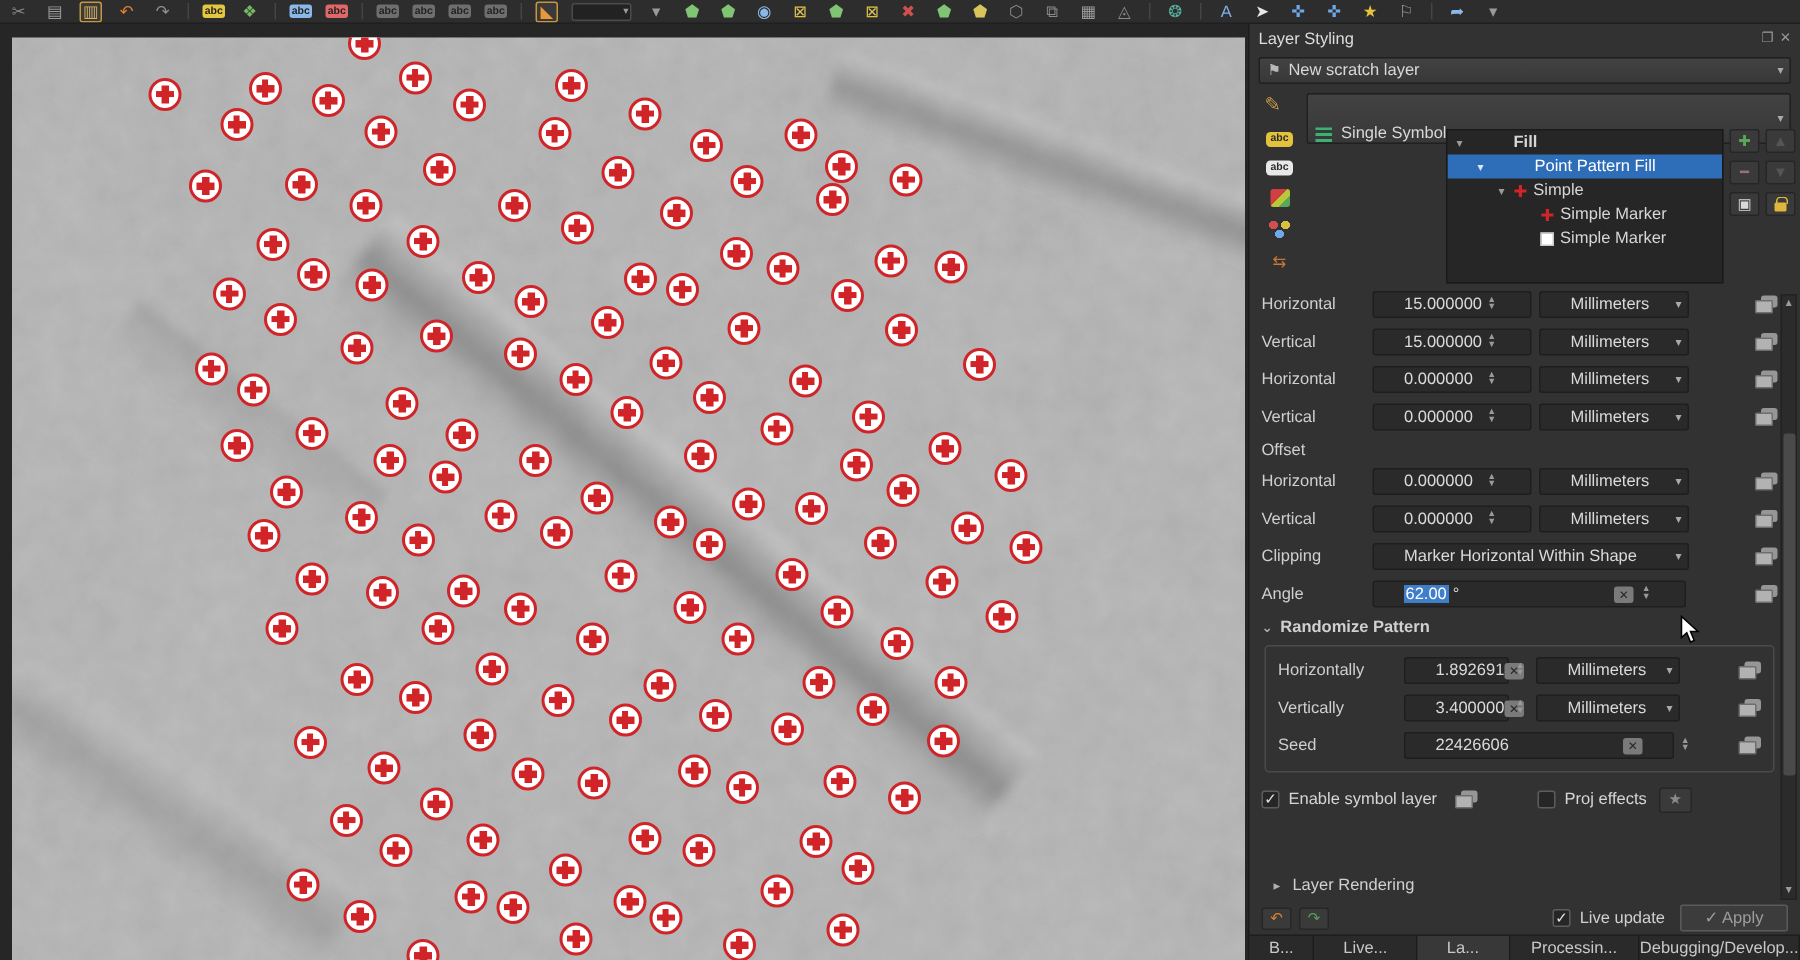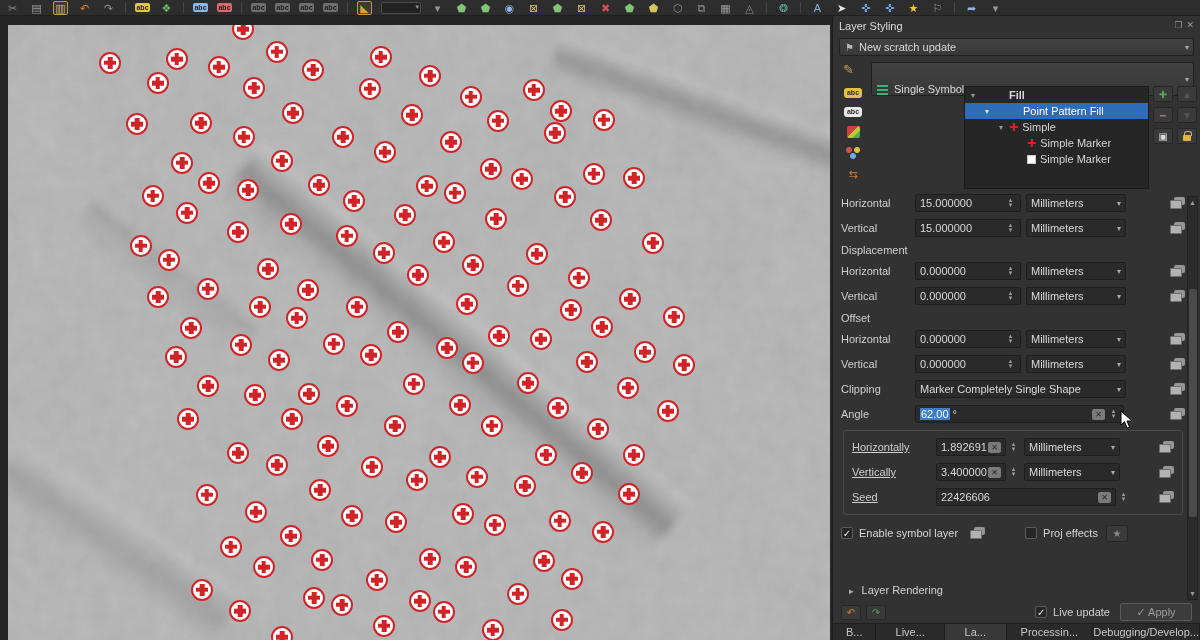--- a/index.html
+++ b/index.html
@@ -76,40 +76,40 @@
   .lock-ico { width:8px; height:6px; background:#e0b53c; border-radius:1px; position:relative; margin-top:4px; }
   .lock-ico::before { content:""; position:absolute; left:1px; top:-4px; width:6px; height:4px;
     border:1.5px solid #e0b53c; border-bottom:none; border-radius:3px 3px 0 0; }
 
   
   #settings { position:absolute; left:8px; top:178px; width:344px; }
   .srow { height:18px; margin-bottom:7px; display:flex; align-items:center; }
   .shead { height:13px; margin:2px 0 5px 0; color:#d0d0d0; }
   .lbl { width:74px; flex:0 0 auto; color:#cfcfcf; }
   .field { height:18px; background:#2a2a2a; border:1px solid #1e1e1e; border-radius:2px;
-    display:flex; align-items:center; padding:0 4px; color:#dadada; }
+    display:flex; align-items:center; padding:0 20px; color:#dadada; }
   .num { width:106px; flex:0 0 auto; }
   .spin { margin-left:auto; width:11px; display:flex; flex-direction:column; align-items:center;
     font-size:6px; line-height:5px; color:#9a9a9a; flex:0 0 auto; }
   .spin::before { content:"▲"; } .spin::after { content:"▼"; }
   .unit { width:100px; height:18px; margin-left:5px; flex:0 0 auto; }
   .dd { margin-left:auto; width:15px; height:12px; position:relative; flex:0 0 auto; }
   .dd::before { content:""; position:absolute; right:0; top:0; width:11px; height:8px;
     border-radius:2px; background:#969696; }
   .dd::after { content:""; position:absolute; left:0; bottom:0; width:10px; height:7px;
     border-radius:1px; background:#b2b2b2; border:1px solid #6e6e6e; }
   .clr { width:13px; height:11px; background:#7a7a7a; border-radius:2px; color:#262626;
     font-size:8px; line-height:11px; text-align:center; flex:0 0 auto; }
   .clr::before { content:"✕"; }
   .sel { background:#3f7ecb; color:#fff; padding:0 1px; }
   .wide { width:211px; flex:0 0 auto; }
   .chev { color:#b0b0b0; font-size:9px; margin-right:5px; }
 
   #rand-group { border:1px solid #4a4a4a; border-radius:3px; padding:7px 8px 1px 8px; margin:0 2px 9px 2px; }
-  #rand-group .lbl { width:84px;text-decoration:underline; }
+  #rand-group .lbl { width:84px; }
   #rand-group .num { width:70px; }
   #rand-group .unit { width:96px; }
 
   .cb { width:12px; height:12px; background:#262626; border:1px solid #5c5c5c; border-radius:2px;
     margin-right:6px; flex:0 0 auto; color:#e8e8e8; font-size:10px; line-height:11px; text-align:center; }
   .cb.on::before { content:"✓"; }
   .fx-btn { width:22px; height:17px; background:#3a3a3a; border:1px solid #262626; border-radius:2px;
     color:#8a8a8a; font-size:10px; text-align:center; line-height:16px; margin-left:8px; }
 
   #layer-rendering { position:absolute; left:16px; top:568px; color:#d0d0d0; }
@@ -372,21 +372,21 @@
     <div id="panel-header">
       <span id="panel-title">Layer Styling</span>
       <span class="win-btns">
         <span>❐</span>
         <span>✕</span>
       </span>
     </div>
 
     <div id="layer-combo" class="combo">
       <span class="flag-ico">⚑</span>
-      <span>New scratch update</span>
+      <span>New scratch layer</span>
     </div>
 
     <span id="brush-ico">✎</span>
     <div id="style-combo" class="combo">
       <span class="sym-ico"></span>
       <span>Single Symbol</span>
     </div>
 
     <div id="side-icons">
       <span class="abc-badge" style="background:#e3c23c">abc</span>
@@ -450,21 +450,20 @@
         <span class="field num">
           <span>15.000000</span>
             <span class="spin"></span>
           </span>
         <span class="field unit combo">
             <span>Millimeters</span>
           </span>
         <span class="dd"></span>
       </div>
 
-      <div class="shead">Displacement</div>
 
       <div class="srow">
         <span class="lbl">Horizontal</span>
         <span class="field num">
           <span>0.000000</span>
             <span class="spin"></span>
           </span>
         <span class="field unit combo">
             <span>Millimeters</span>
           </span>
@@ -505,36 +504,39 @@
           </span>
         <span class="field unit combo">
             <span>Millimeters</span>
           </span>
         <span class="dd"></span>
       </div>
 
       <div class="srow">
         <span class="lbl">Clipping</span>
         <span class="field wide combo">
-            <span>Marker Completely Single Shape</span>
+            <span>Marker Horizontal Within Shape</span>
           </span>
         <span class="dd"></span>
       </div>
 
       <div class="srow">
         <span class="lbl">Angle</span>
         <span class="field" style="width:209px;flex:0 0 auto">
           <span class="sel">62.00</span>
           <span style="margin-left:3px">°</span>
           <span class="clr" style="margin-left:auto"></span>
           <span class="spin" style="margin-left:3px"></span>
           </span>
         <span class="dd"></span>
       </div>
 
+      <div class="shead" style="font-weight:bold">
+        <span class="chev">⌄</span><span>Randomize Pattern</span>
+      </div>
 
       <div id="rand-group">
         <div class="srow">
           <span class="lbl">Horizontally</span>
           <span class="field num">
             <span>1.892691</span>
             <span class="clr" style="margin-left:auto"></span>
             </span>
           <span class="spin" style="margin-left:2px"></span>
           <span class="field unit combo">

